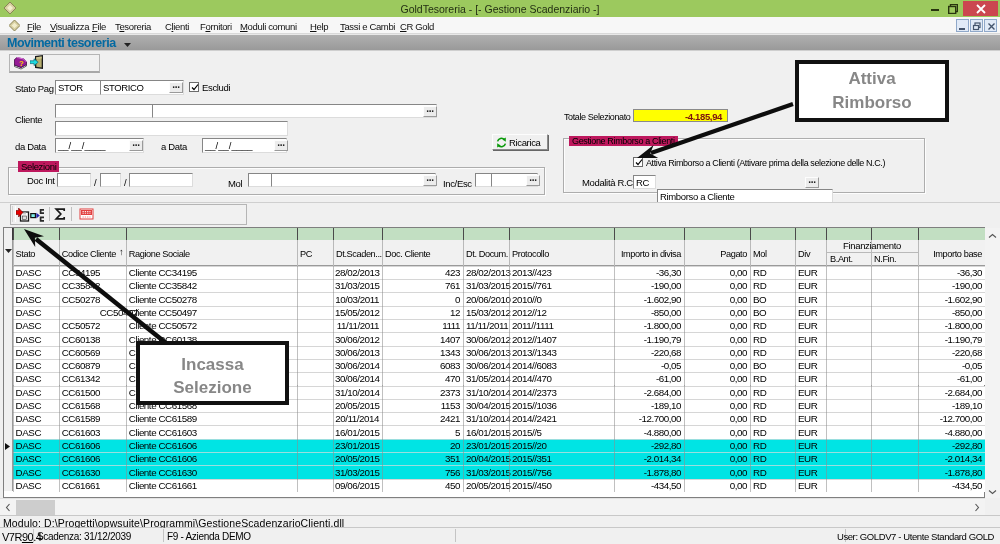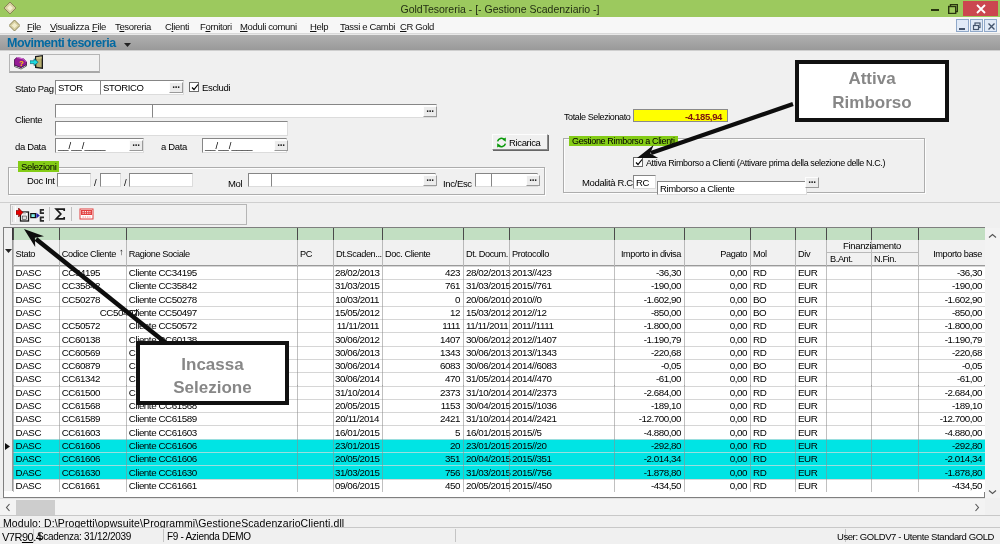--- a/index.html
+++ b/index.html
@@ -8,21 +8,21 @@
   .abs{position:absolute;}
   .tb{position:absolute;background:#fff;border:1px solid #868686;
       border-right-color:#dcdcdc;border-bottom-color:#dcdcdc;box-sizing:border-box;}
   .tb .v{position:absolute;left:2px;top:1px;white-space:nowrap;}
   .dots{position:absolute;width:14px;height:11px;background:#ececec;
         border:1px solid #9a9a9a;border-top-color:#fdfdfd;border-left-color:#fdfdfd;
         box-sizing:border-box;text-align:center;line-height:4px;font-size:10px;
         font-weight:bold;color:#222;}
   .grp{position:absolute;border:1px solid #adadad;box-sizing:border-box;
        box-shadow:inset 1px 1px 0 #fdfdfd, 1px 1px 0 #fdfdfd;}
-  .grplbl{position:absolute;background:#84cc16;padding:0 3px;white-space:nowrap;}
+  .grplbl{position:absolute;background:#be185d;padding:0 3px;white-space:nowrap;}
   .cb{position:absolute;width:10px;height:10px;background:#fff;
       border:1px solid #6b6b6b;box-sizing:border-box;}
   .cb svg{position:absolute;left:0px;top:0px;}
   .lbl{position:absolute;white-space:nowrap;}
   
   .hdrlbl{position:absolute;white-space:nowrap;top:9px;font-size:9.2px;letter-spacing:-0.4px;}
   .cell{position:absolute;white-space:nowrap;font-size:9.8px;letter-spacing:-0.45px;}
 </style></head>
 <body>
 
@@ -177,21 +177,21 @@
 <div class="cb" style="left:633px;top:157px;width:10px;height:10px;">
     <svg width="10" height="10">
       <path d="M2 4.5 L4 6.5 L8 1.5" stroke="#000" stroke-width="1.2" fill="none"></path>
     </svg>
   </div>
 <div class="lbl" style="left:646px;top:158px;font-size:9px;letter-spacing:-0.4px;">Attiva Rimborso a Clienti (Attivare prima della selezione delle N.C.)</div>
 <div class="lbl" style="left:550px;top:176.5px;margin-left:32px;">Modalità R.C.</div>
 <div class="tb" style="left:633px;top:175px;width:23px;height:14px;">
     <span class="v">RC</span>
   </div>
-<div class="tb" style="left:657px;top:181px;width:150px;height:14px;">
+<div class="tb" style="left:657px;top:189px;width:176px;height:14px;">
     <span class="v">Rimborso a Cliente</span>
   </div>
 <div class="dots" style="left:805px;top:177px;">...</div>
 
 <div class="abs" style="left:0;top:202px;width:1000px;height:2px;border-top:1px solid #cfcfcf;"></div>
 <div class="abs" style="left:10px;top:204px;width:237px;height:21px;background:#f1f1f1;border:1px solid #b5b5b5;box-sizing:border-box;"></div>
 <div class="abs" style="left:12px;top:206px;width:2px;height:16px;border-left:1px solid #d5d5d5;border-right:1px solid #fff;"></div>
 <div class="abs" style="left:16px;top:207px;" id="ico-t1">
  <svg width="14" height="15">
   <rect x="4.5" y="5" width="8" height="9" fill="#fff" stroke="#181818" stroke-width="1.3"></rect>

